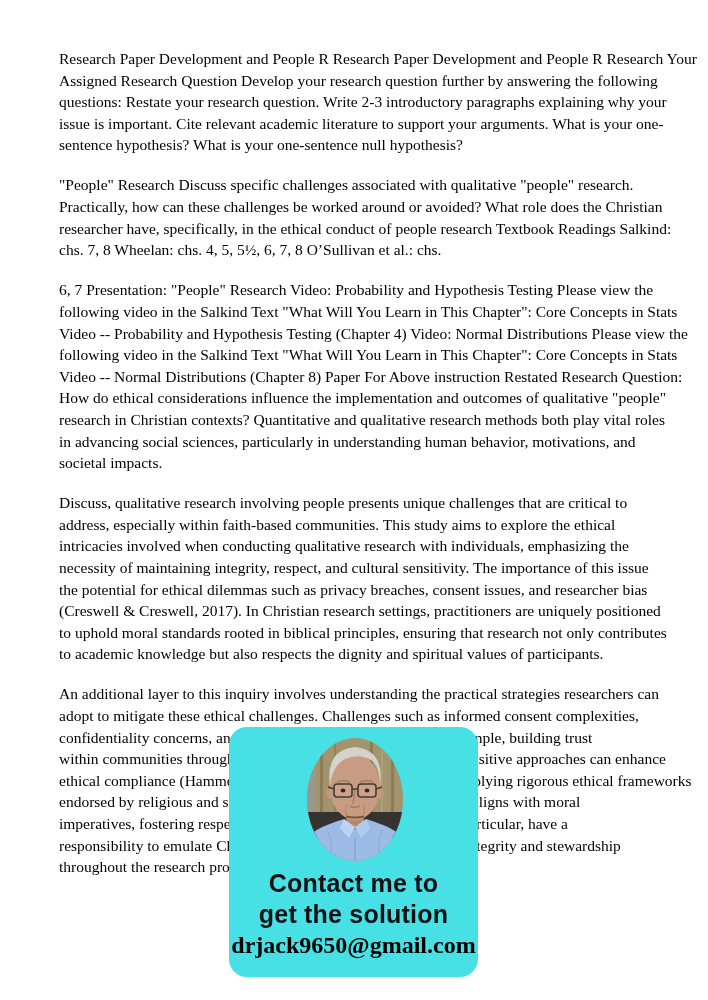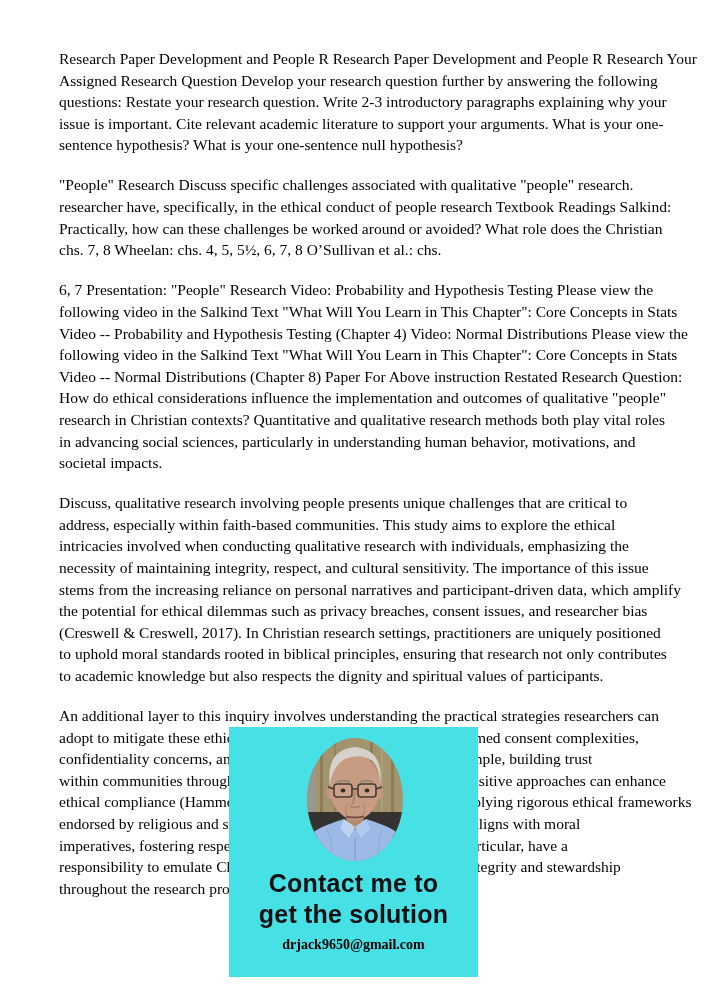--- a/index.html
+++ b/index.html
@@ -44,78 +44,77 @@
     font-size: 25px;
     line-height: 31px;
     letter-spacing: 0.2px;
   }
   .email {
     position: absolute;
     top: 205px; left: 0; right: 0;
     text-align: center;
     font-family: "Liberation Serif", serif;
     font-weight: 700;
-    font-size: 14px;
+    font-size: 24px;
     line-height: 26px;
     color: #000000;
   }
 </style>
 </head>
 <body style="background: rgb(255, 255, 255);">
 
 <div class="doc" style="color: rgb(0, 0, 0);">
   <div class="para">
       <div class="line">Research Paper Development and People R Research Paper Development and People R Research Your</div>
       <div class="line">Assigned Research Question Develop your research question further by answering the following</div>
       <div class="line">questions: Restate your research question. Write 2-3 introductory paragraphs explaining why your</div>
       <div class="line">issue is important. Cite relevant academic literature to support your arguments. What is your one-</div>
       <div class="line">sentence hypothesis? What is your one-sentence null hypothesis?</div>
     </div>
   <div class="para">
       <div class="line">"People" Research Discuss specific challenges associated with qualitative "people" research.</div>
+      <div class="line">Practically, how can these challenges be worked around or avoided? What role does the Christian</div>
       <div class="line">researcher have, specifically, in the ethical conduct of people research Textbook Readings Salkind:</div>
-      <div class="line">Practically, how can these challenges be worked around or avoided? What role does the Christian</div>
       <div class="line">chs. 7, 8 Wheelan: chs. 4, 5, 5½, 6, 7, 8 O’Sullivan et al.: chs.</div>
     </div>
   <div class="para">
       <div class="line">6, 7 Presentation: "People" Research Video: Probability and Hypothesis Testing Please view the</div>
       <div class="line">following video in the Salkind Text "What Will You Learn in This Chapter": Core Concepts in Stats</div>
       <div class="line">Video -- Probability and Hypothesis Testing (Chapter 4) Video: Normal Distributions Please view the</div>
       <div class="line">following video in the Salkind Text "What Will You Learn in This Chapter": Core Concepts in Stats</div>
       <div class="line">Video -- Normal Distributions (Chapter 8) Paper For Above instruction Restated Research Question:</div>
       <div class="line">How do ethical considerations influence the implementation and outcomes of qualitative "people"</div>
       <div class="line">research in Christian contexts? Quantitative and qualitative research methods both play vital roles</div>
       <div class="line">in advancing social sciences, particularly in understanding human behavior, motivations, and</div>
       <div class="line">societal impacts.</div>
     </div>
   <div class="para">
       <div class="line">Discuss, qualitative research involving people presents unique challenges that are critical to</div>
       <div class="line">address, especially within faith-based communities. This study aims to explore the ethical</div>
       <div class="line">intricacies involved when conducting qualitative research with individuals, emphasizing the</div>
       <div class="line">necessity of maintaining integrity, respect, and cultural sensitivity. The importance of this issue</div>
-      <div class="line">stems from the increasing reliance on personal narratives and participant-driven data, which amplify</div>
       <div class="line">the potential for ethical dilemmas such as privacy breaches, consent issues, and researcher bias</div>
       <div class="line">(Creswell &amp; Creswell, 2017). In Christian research settings, practitioners are uniquely positioned</div>
       <div class="line">to uphold moral standards rooted in biblical principles, ensuring that research not only contributes</div>
       <div class="line">to academic knowledge but also respects the dignity and spiritual values of participants.</div>
     </div>
   <div class="para">
       <div class="line">An additional layer to this inquiry involves understanding the practical strategies researchers can</div>
       <div class="line">adopt to mitigate these ethical challenges. Challenges such as informed consent complexities,</div>
       <div class="line">confidentiality concerns, and potential biases require care. For example, building trust</div>
       <div class="line">within communities through transparent dialogue and culturally sensitive approaches can enhance</div>
       <div class="line">ethical compliance (Hammersley &amp; Traianou, 2012). Moreover, applying rigorous ethical frameworks</div>
       <div class="line">endorsed by religious and secular institutions ensures the research aligns with moral</div>
       <div class="line">imperatives, fostering respect and trust. Christian researchers, in particular, have a</div>
       <div class="line">responsibility to emulate Christ's example by upholding honesty, integrity and stewardship</div>
       <div class="line">throughout the research process.</div>
     </div>
 </div>
 
-<div class="card" style="background: rgb(71, 225, 229);">
+<div class="card" style="background: rgb(71, 225, 229); border-radius: 18px;">
   <div class="photo">
     <svg viewBox="0 0 96 123" xmlns="http://www.w3.org/2000/svg">
       <defs>
         <clipPath id="ovalClip">
             <ellipse cx="48" cy="61.5" rx="48" ry="61.5"></ellipse>
           </clipPath>
       </defs>
       <g clip-path="url(#ovalClip)">
 
         <rect x="0" y="0" width="96" height="123" fill="#a2946c"></rect>

